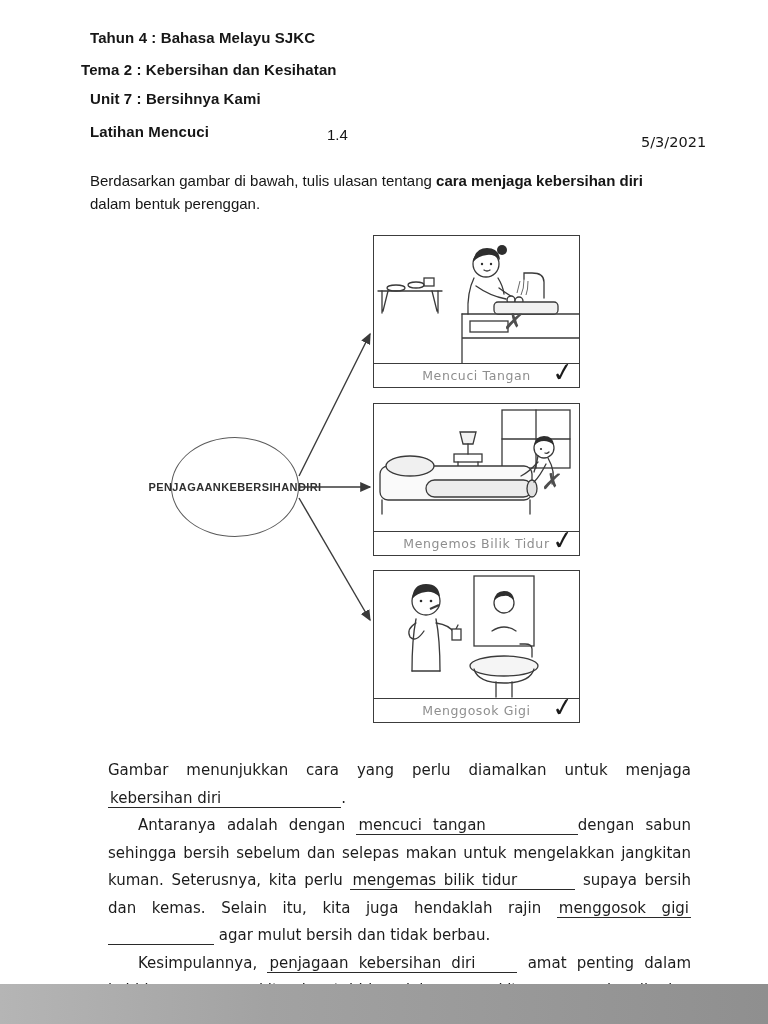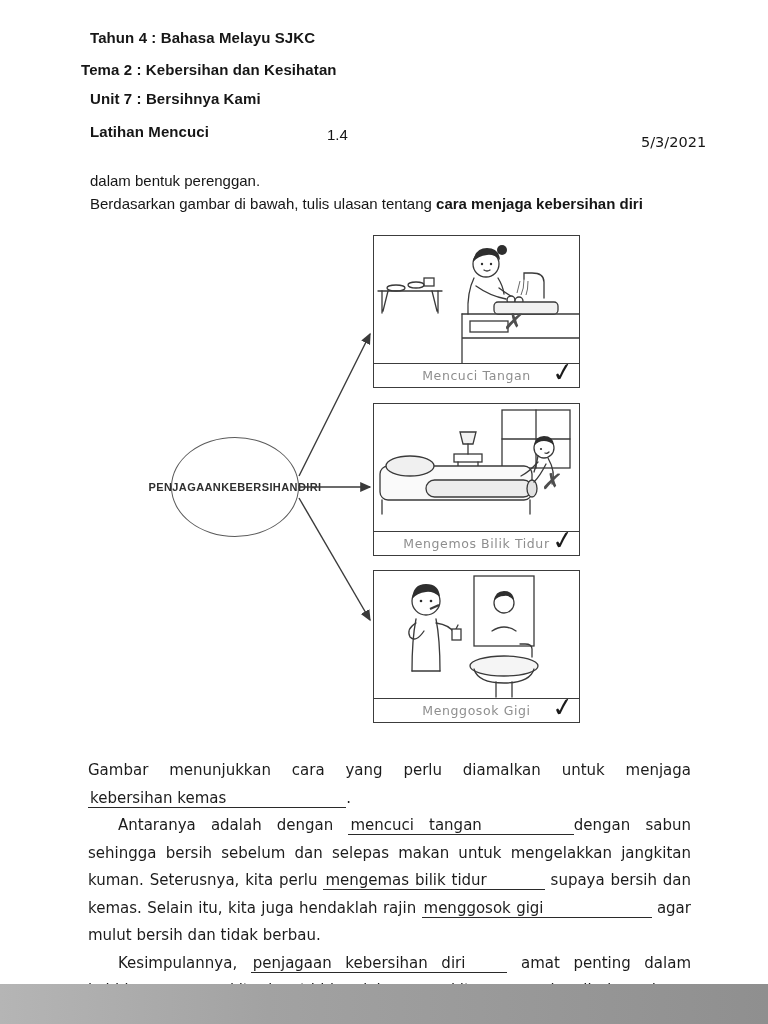--- a/index.html
+++ b/index.html
@@ -46,21 +46,21 @@
     position:absolute; font-family:"DejaVu Sans", sans-serif; font-size:24px; font-weight:bold;
     color:#4e4e4e; transform:rotate(8deg);
   }
   .arrows { left:283px; top:230px; position:absolute; }
 
   
   .essay {
     left:88px; top:757px; width:603px;
     font-family:"DejaVu Sans", sans-serif; font-size:15px; line-height:27.5px; color:#1c1c1c;
   }
-  .p { text-align:justify; }
+  .p { text-align:justify;margin-left:20px; }
   .jlast { text-align:justify; text-align-last:justify; }
   .indent { text-indent:30px; }
   .blank { border-bottom:1.5px solid #2a2a2a; }
   .blank .ext { display:inline-block; height:2px; }
   .ans { padding:0 2px; }
 
   
   .scan-edge {
     left:0; top:984px; width:768px; height:40px;
     background:linear-gradient(90deg,#b5b5b5 0%,#a2a2a2 35%,#8f8f8f 100%);
@@ -74,22 +74,22 @@
 <body>
 
 <div class="abs hline" style="left:90px; top:29px">Tahun 4 : Bahasa Melayu SJKC</div>
 <div class="abs hline" style="left:81px; top:61px">Tema 2 : Kebersihan dan Kesihatan</div>
 <div class="abs hline" style="left:90px; top:90px">Unit 7 : Bersihnya Kami</div>
 <div class="abs hline" style="left:90px; top:123px">Latihan Mencuci</div>
 <div class="abs plain" style="left:327px; top:126px; font-size:15px">1.4</div>
 <div class="abs handish" style="left:641px; top:134px">5/3/2021</div>
 
 <div class="abs instr">
+  <div><span>Berdasarkan gambar di bawah, tulis ulasan tentang </span><b>cara menjaga kebersihan diri</b></div>
   <div>dalam bentuk perenggan.</div>
-  <div><span>Berdasarkan gambar di bawah, tulis ulasan tentang </span><b>cara menjaga kebersihan diri</b></div>
 </div>
 
 <div class="abs oval">
   <span>PENJAGAAN</span>
   <span>KEBERSIHAN</span>
   <span>DIRI</span>
 </div>
 
 <svg class="arrows" width="100" height="470" viewBox="0 0 100 470">
   <defs>
@@ -183,21 +183,21 @@
   </svg>
   <div class="caption-bar">
     <span class="caption">Menggosok Gigi</span>
     <span class="check">✓</span>
   </div>
 </div>
 
 <div class="abs essay">
   <div class="p jlast">Gambar menunjukkan cara yang perlu diamalkan untuk menjaga</div>
   <div class="p">
-    <span class="blank"><span class="ans">kebersihan kemas</span><span class="ext" style="width:118px"></span></span><span>.</span>
+    <span class="blank"><span class="ans">kebersihan diri</span><span class="ext" style="width:118px"></span></span><span>.</span>
   </div>
   <div class="p indent">
     <span>Antaranya adalah dengan </span><span class="blank"><span class="ans">mencuci tangan</span><span class="ext" style="width:90px"></span></span><span>dengan sabun sehingga bersih sebelum dan selepas makan untuk mengelakkan jangkitan kuman. Seterusnya, kita perlu </span><span class="blank"><span class="ans">mengemas bilik tidur</span><span class="ext" style="width:56px"></span></span><span> supaya bersih dan kemas. Selain itu, kita juga hendaklah rajin </span><span class="blank"><span class="ans">menggosok gigi</span><span class="ext" style="width:106px"></span></span><span> agar mulut bersih dan tidak berbau.</span>
   </div>
   <div class="p indent">
     <span>Kesimpulannya, </span><span class="blank"><span class="ans">penjagaan kebersihan diri</span><span class="ext" style="width:40px"></span></span><span> amat penting dalam kehidupan supaya kita dapat hidup dalam persekitaran yang bersih dan selesa.</span>
   </div>
 </div>
 
 <div class="abs scan-edge"></div>

